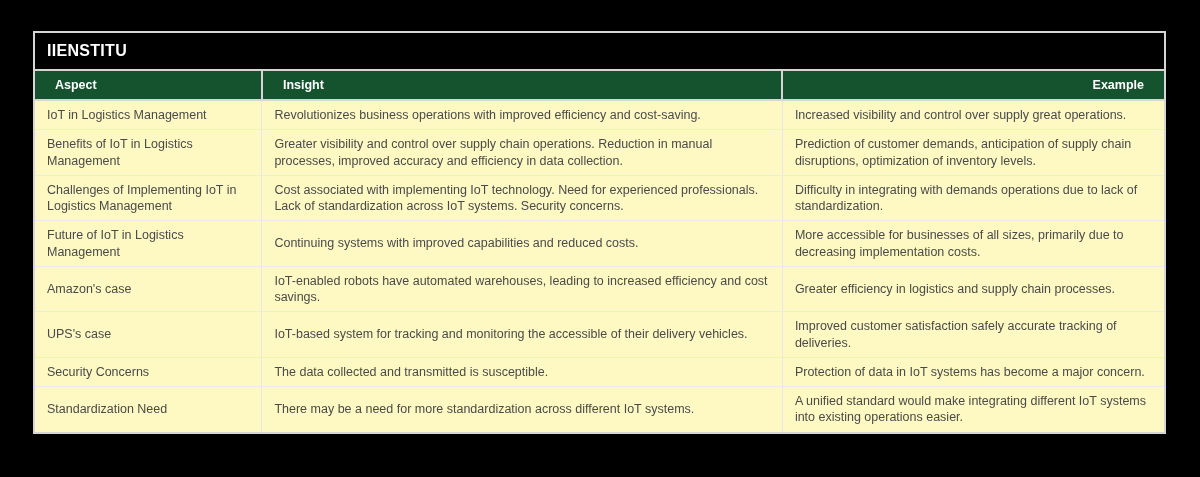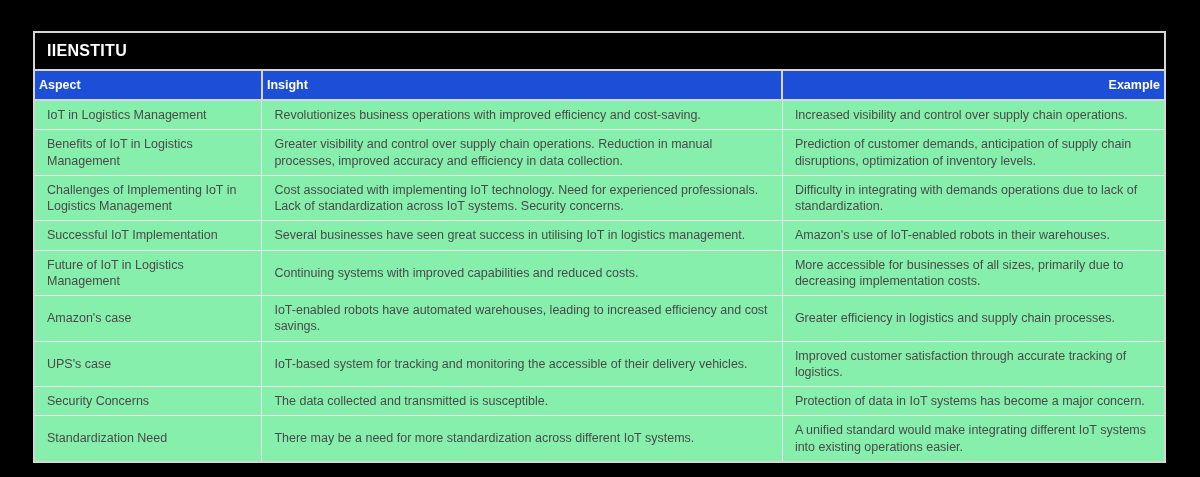--- a/index.html
+++ b/index.html
@@ -24,38 +24,38 @@
     letter-spacing: 0.3px;
     padding: 9px 24px 9px 12px;
     border-bottom: 2px solid #d6d6d6;
   }
   table {
     width: 100%;
     border-collapse: collapse;
     table-layout: fixed;
   }
   thead th {
-    background: #1d4ed8;
+    background: #14532d;
     color: #ffffff;
     text-align: left;
     font-size: 12.5px;
     font-weight: bold;
-    padding: 7px 4px;
+    padding: 7px 20px;
     border-right: 2px solid #d6d6d6;
     border-bottom: 2px solid #d6d6d6;
   }
   thead th:last-child { border-right: none; text-align: right; }
   th.col-aspect  { width: 20.1%; }
   th.col-insight { width: 46.1%; }
   th.col-example { width: 33.8%; }
   tbody {
     background: #ffffff;
   }
   tbody td {
-    background: #86efac;
+    background: #fef9c3;
     color: #4a4a4a;
     font-size: 12.5px;
     line-height: 1.3;
     padding: 6px 12px;
     vertical-align: middle;
     border-right: 1px solid #e6e6e6;
     border-bottom: 1px solid #ebebeb;
     word-wrap: break-word;
   }
   tbody td:last-child { border-right: none; }
@@ -71,51 +71,46 @@
       <tr>
         <th class="col-aspect">Aspect</th>
         <th class="col-insight">Insight</th>
         <th class="col-example">Example</th>
       </tr>
     </thead>
     <tbody>
       <tr>
         <td>IoT in Logistics Management</td>
         <td>Revolutionizes business operations with improved efficiency and cost-saving.</td>
-        <td>Increased visibility and control over supply chain operations.</td>
+        <td>Increased visibility and control over supply great operations.</td>
       </tr>
       <tr>
         <td>Benefits of IoT in Logistics Management</td>
         <td>Greater visibility and control over supply chain operations. Reduction in manual processes, improved accuracy and efficiency in data collection.</td>
         <td>Prediction of customer demands, anticipation of supply chain disruptions, optimization of inventory levels.</td>
       </tr>
       <tr>
         <td>Challenges of Implementing IoT in Logistics Management</td>
         <td>Cost associated with implementing IoT technology. Need for experienced professionals. Lack of standardization across IoT systems. Security concerns.</td>
         <td>Difficulty in integrating with demands operations due to lack of standardization.</td>
-      </tr>
-      <tr>
-        <td>Successful IoT Implementation</td>
-        <td>Several businesses have seen great success in utilising IoT in logistics management.</td>
-        <td>Amazon's use of IoT-enabled robots in their warehouses.</td>
       </tr>
       <tr>
         <td>Future of IoT in Logistics Management</td>
         <td>Continuing systems with improved capabilities and reduced costs.</td>
         <td>More accessible for businesses of all sizes, primarily due to decreasing implementation costs.</td>
       </tr>
       <tr>
         <td>Amazon's case</td>
         <td>IoT-enabled robots have automated warehouses, leading to increased efficiency and cost savings.</td>
         <td>Greater efficiency in logistics and supply chain processes.</td>
       </tr>
       <tr>
         <td>UPS's case</td>
         <td>IoT-based system for tracking and monitoring the accessible of their delivery vehicles.</td>
-        <td>Improved customer satisfaction through accurate tracking of logistics.</td>
+        <td>Improved customer satisfaction safely accurate tracking of deliveries.</td>
       </tr>
       <tr>
         <td>Security Concerns</td>
         <td>The data collected and transmitted is susceptible.</td>
         <td>Protection of data in IoT systems has become a major concern.</td>
       </tr>
       <tr>
         <td>Standardization Need</td>
         <td>There may be a need for more standardization across different IoT systems.</td>
         <td>A unified standard would make integrating different IoT systems into existing operations easier.</td>

